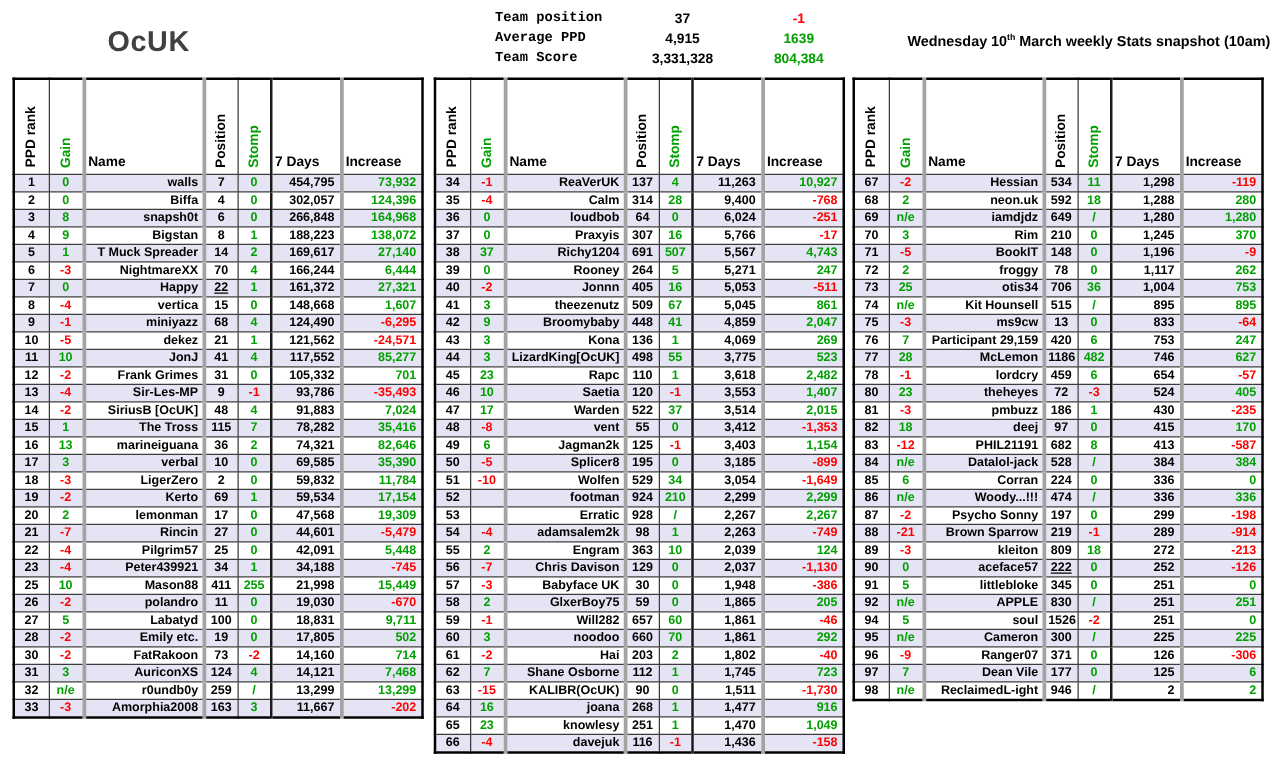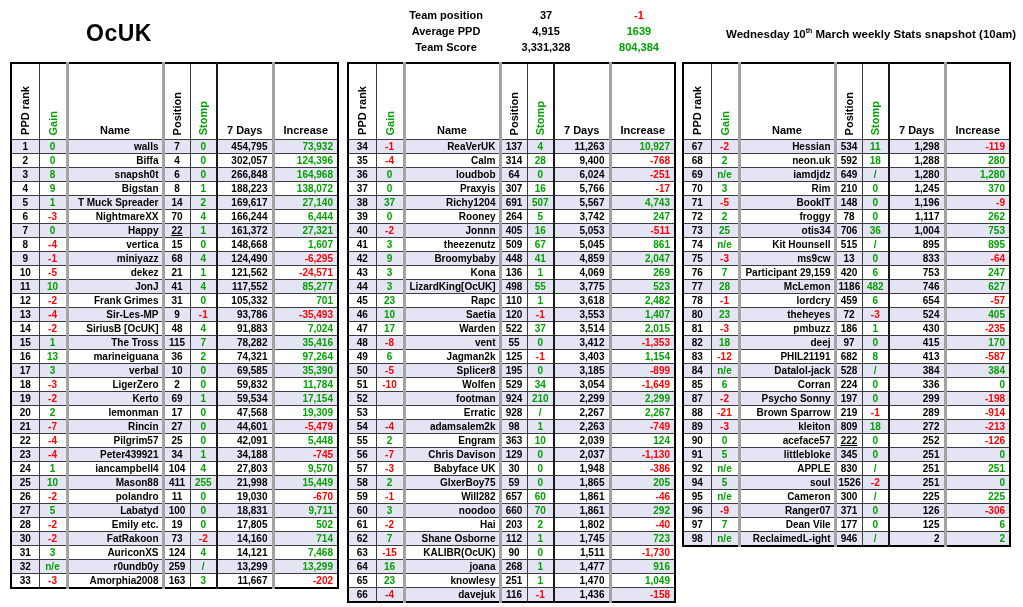--- a/index.html
+++ b/index.html
@@ -8,25 +8,25 @@
     --shade:#E4E4F4;
   }
   html,body{margin:0;padding:0;}
   body{
     width:1023px;height:607px;position:relative;background:#fff;
     font-family:"Liberation Sans","DejaVu Sans",sans-serif;
     -webkit-font-smoothing:antialiased;
   }
   .logo{
     position:absolute;left:86px;top:20px;
-    font-size:23px;font-weight:800;color:#000000;letter-spacing:0.5px;
+    font-size:23px;font-weight:800;color:#404040;letter-spacing:0.5px;
   }
   .summary{position:absolute;left:396px;top:7px;}
   .summary-row{display:flex;height:16px;line-height:16px;font-size:11px;font-weight:bold;}
-  .summary-label{width:100px;text-align:center;color:#000;}
+  .summary-label{width:100px;text-align:left;color:#000;font-family:Liberation Mono, monospace;}
   .summary-value{width:100px;text-align:center;color:#000;}
   .summary-delta{width:86px;text-align:center;}
   .title{
     position:absolute;left:726px;top:27px;width:292px;
     font-size:11.5px;font-weight:bold;color:#000;white-space:nowrap;
   }
   .title sup{font-size:7px;}
   table.stats{
     position:absolute;top:62px;border-collapse:collapse;table-layout:fixed;
     width:327px;border:2px solid #000;background:#fff;
@@ -36,21 +36,21 @@
     border-top:1px solid #3c3c3c;border-bottom:1px solid #3c3c3c;
     border-left:1px solid #3c3c3c;border-right:1px solid #3c3c3c;
     padding:0 2px;overflow:hidden;white-space:nowrap;
   }
   td{height:13px;font-size:10px;font-weight:bold;line-height:13px;color:#000;}
   th{height:72px;font-size:11px;font-weight:bold;vertical-align:bottom;background:#fff;color:#000;}
   .b-name,.b-inc,.b-pos{border-left:3px solid #a3a3a3;}
   .b-days{border-left:2px solid #1a1a1a;}
   th.hv{text-align:center;padding-bottom:2px;}
   th.hv span{display:inline-block;writing-mode:vertical-rl;transform:rotate(180deg);max-height:68px;}
-  th.hh{text-align:center;padding-bottom:3px;}
+  th.hh{text-align:left;padding-bottom:3px;}
   tbody tr:nth-child(odd){background:var(--shade);}
   .c-rank,.c-gain,.c-pos,.c-stomp{text-align:center;}
   .c-name{text-align:right;padding-right:3px;}
   .c-days,.c-inc{text-align:right;padding-right:4px;}
   .g{color:var(--green);}
   .r{color:var(--red);}
   .small{font-size:7.5px;letter-spacing:0.2px;padding-left:32px;}
   .u{text-decoration:underline;}
 </style>
 </head>
@@ -235,21 +235,21 @@
         <td class="c-days b-days">78,282</td>
         <td class="c-inc b-inc g">35,416</td>
       </tr>
       <tr>
         <td class="c-rank">16</td>
         <td class="c-gain g">13</td>
         <td class="c-name b-name">marineiguana</td>
         <td class="c-pos b-pos">36</td>
         <td class="c-stomp g">2</td>
         <td class="c-days b-days">74,321</td>
-        <td class="c-inc b-inc g">97,264</td>
+        <td class="c-inc b-inc g">82,646</td>
       </tr>
       <tr>
         <td class="c-rank">17</td>
         <td class="c-gain g">3</td>
         <td class="c-name b-name">verbal</td>
         <td class="c-pos b-pos">10</td>
         <td class="c-stomp g">0</td>
         <td class="c-days b-days">69,585</td>
         <td class="c-inc b-inc g">35,390</td>
       </tr>
@@ -299,29 +299,20 @@
         <td class="c-inc b-inc g">5,448</td>
       </tr>
       <tr>
         <td class="c-rank">23</td>
         <td class="c-gain r">-4</td>
         <td class="c-name b-name">Peter439921</td>
         <td class="c-pos b-pos">34</td>
         <td class="c-stomp g">1</td>
         <td class="c-days b-days">34,188</td>
         <td class="c-inc b-inc r">-745</td>
-      </tr>
-      <tr>
-        <td class="c-rank">24</td>
-        <td class="c-gain g">1</td>
-        <td class="c-name b-name">iancampbell4</td>
-        <td class="c-pos b-pos">104</td>
-        <td class="c-stomp g">4</td>
-        <td class="c-days b-days">27,803</td>
-        <td class="c-inc b-inc g">9,570</td>
       </tr>
       <tr>
         <td class="c-rank">25</td>
         <td class="c-gain g">10</td>
         <td class="c-name b-name">Mason88</td>
         <td class="c-pos b-pos">411</td>
         <td class="c-stomp g">255</td>
         <td class="c-days b-days">21,998</td>
         <td class="c-inc b-inc g">15,449</td>
       </tr>
@@ -456,21 +447,21 @@
         <td class="c-stomp g">507</td>
         <td class="c-days b-days">5,567</td>
         <td class="c-inc b-inc g">4,743</td>
       </tr>
       <tr>
         <td class="c-rank">39</td>
         <td class="c-gain g">0</td>
         <td class="c-name b-name">Rooney</td>
         <td class="c-pos b-pos">264</td>
         <td class="c-stomp g">5</td>
-        <td class="c-days b-days">3,742</td>
+        <td class="c-days b-days">5,271</td>
         <td class="c-inc b-inc g">247</td>
       </tr>
       <tr>
         <td class="c-rank">40</td>
         <td class="c-gain r">-2</td>
         <td class="c-name b-name">Jonnn</td>
         <td class="c-pos b-pos">405</td>
         <td class="c-stomp g">16</td>
         <td class="c-days b-days">5,053</td>
         <td class="c-inc b-inc r">-511</td>
@@ -889,20 +880,29 @@
       <tr>
         <td class="c-rank">85</td>
         <td class="c-gain g">6</td>
         <td class="c-name b-name">Corran</td>
         <td class="c-pos b-pos">224</td>
         <td class="c-stomp g">0</td>
         <td class="c-days b-days">336</td>
         <td class="c-inc b-inc g">0</td>
       </tr>
       <tr>
+        <td class="c-rank">86</td>
+        <td class="c-gain g">n/e</td>
+        <td class="c-name b-name">Woody...!!!</td>
+        <td class="c-pos b-pos">474</td>
+        <td class="c-stomp g">/</td>
+        <td class="c-days b-days">336</td>
+        <td class="c-inc b-inc g">336</td>
+      </tr>
+      <tr>
         <td class="c-rank">87</td>
         <td class="c-gain r">-2</td>
         <td class="c-name b-name">Psycho Sonny</td>
         <td class="c-pos b-pos">197</td>
         <td class="c-stomp g">0</td>
         <td class="c-days b-days">299</td>
         <td class="c-inc b-inc r">-198</td>
       </tr>
       <tr>
         <td class="c-rank">88</td>

